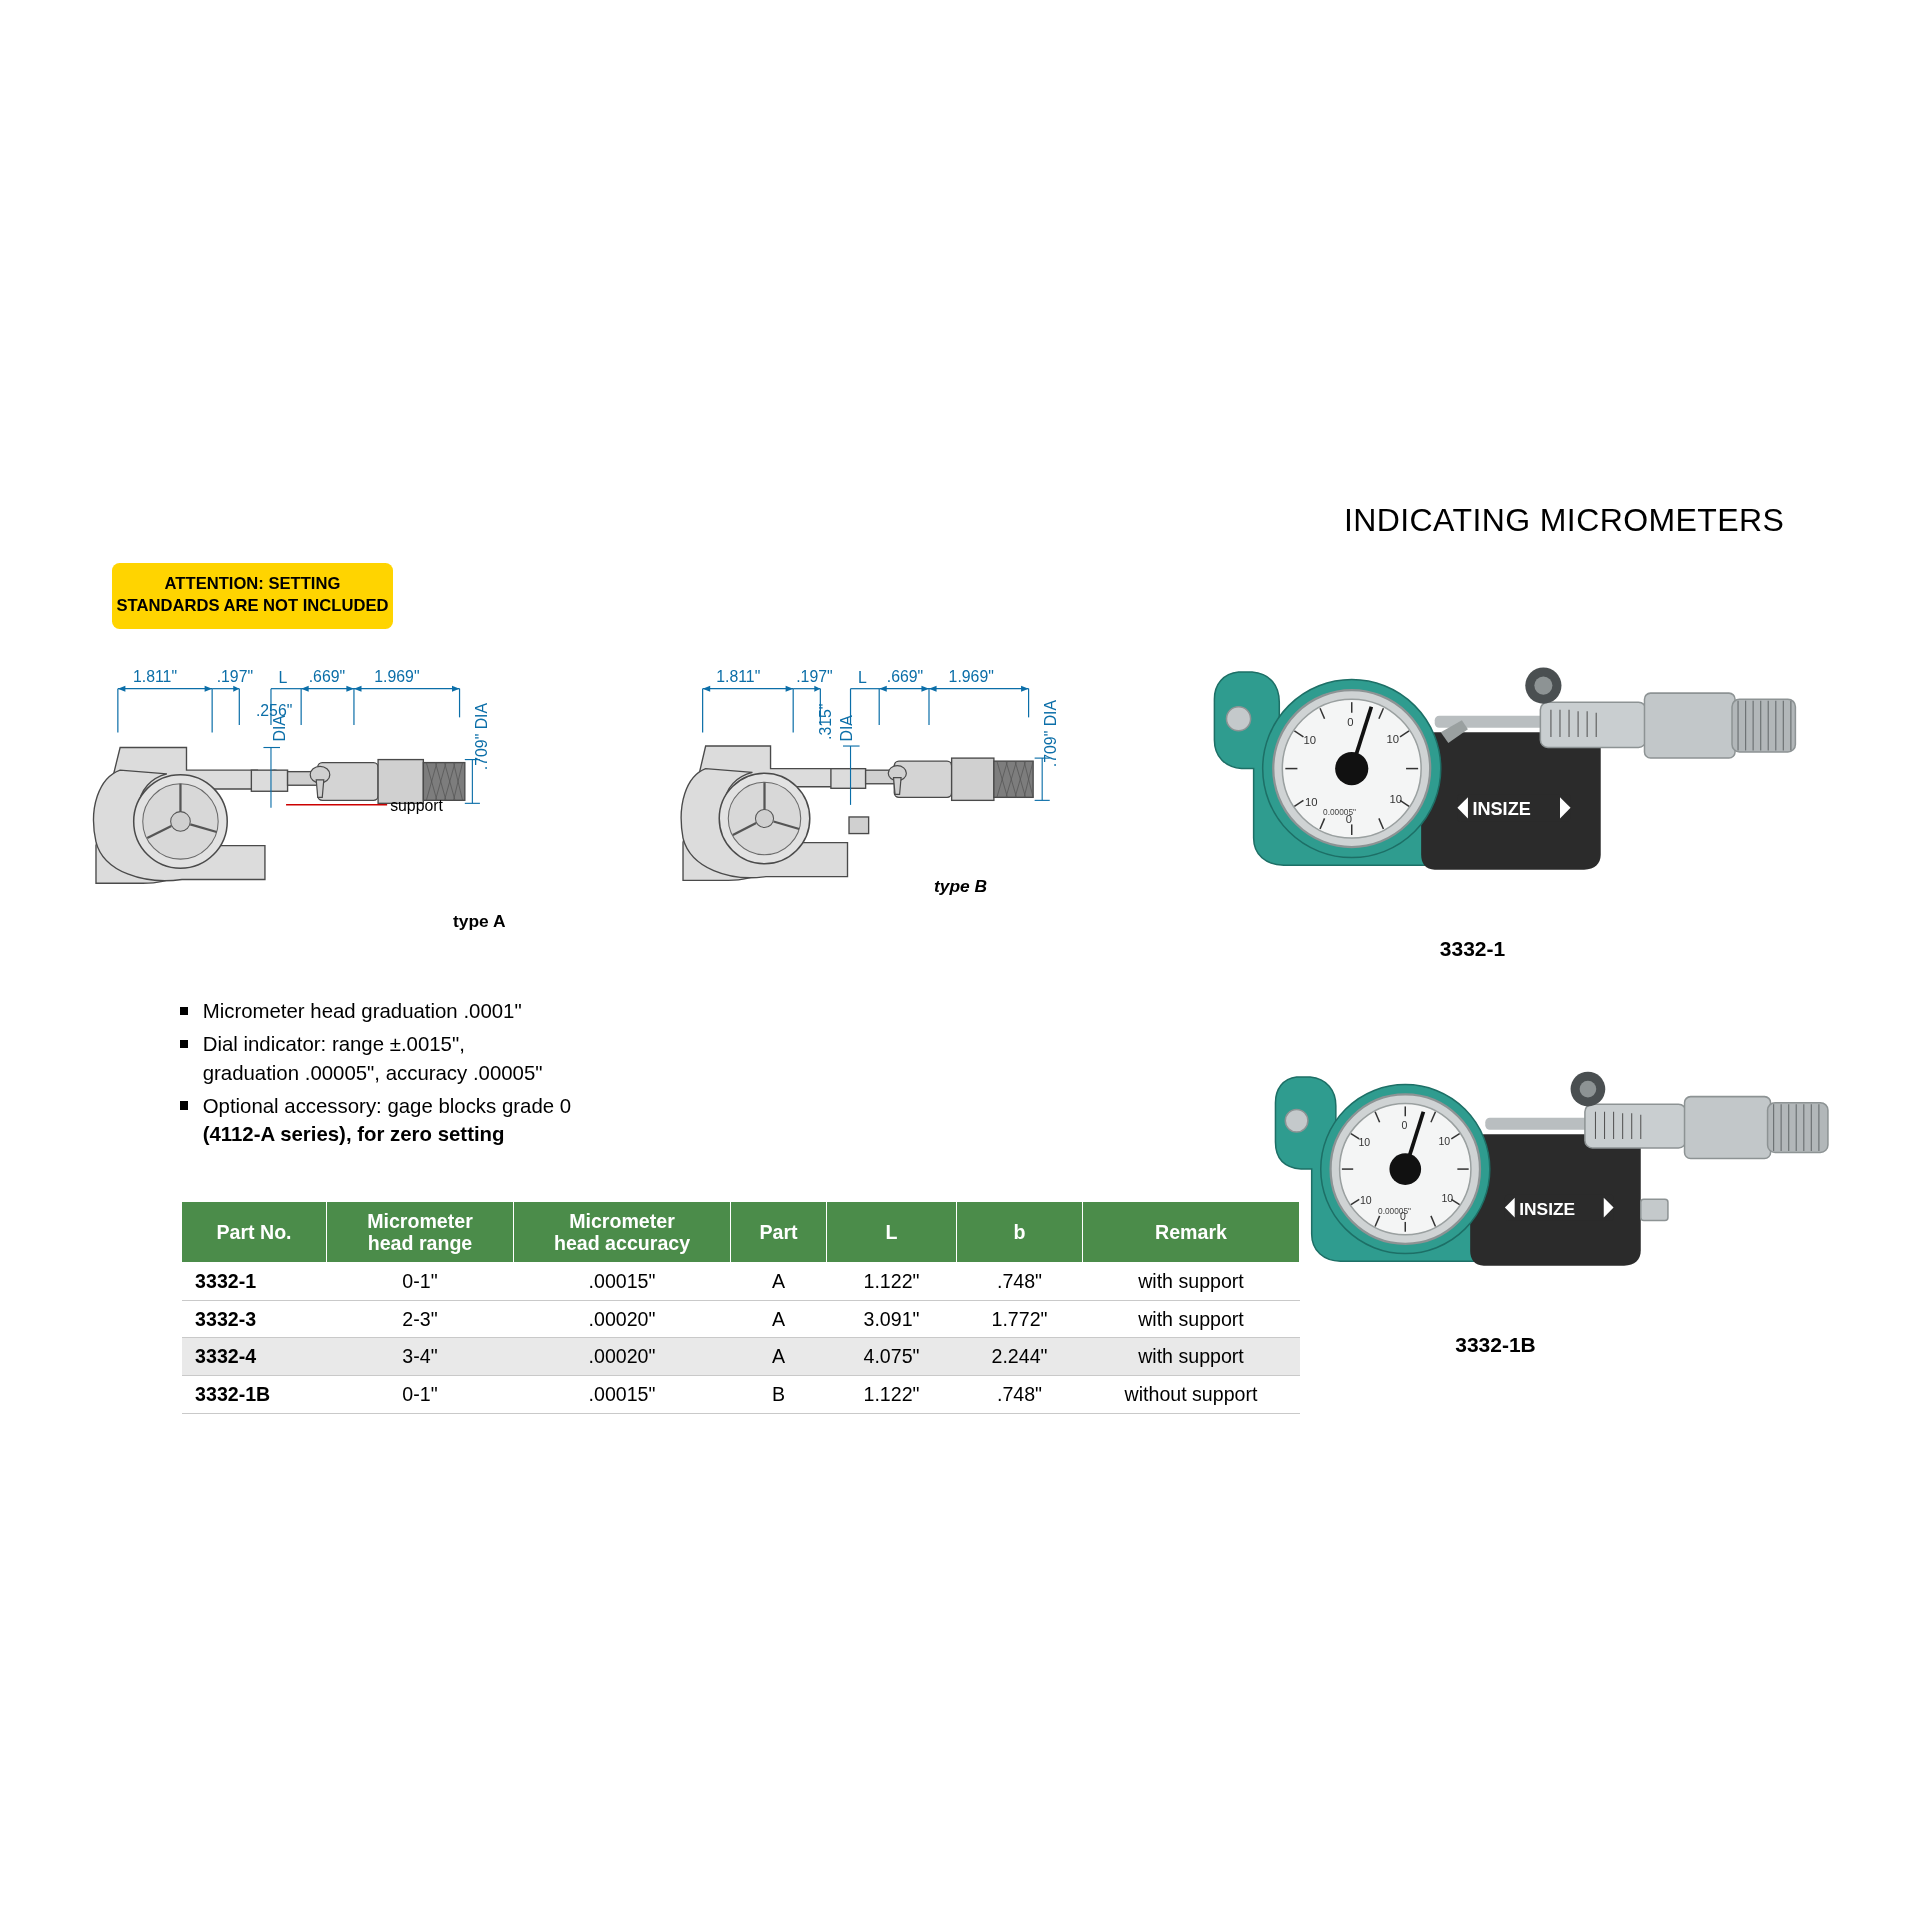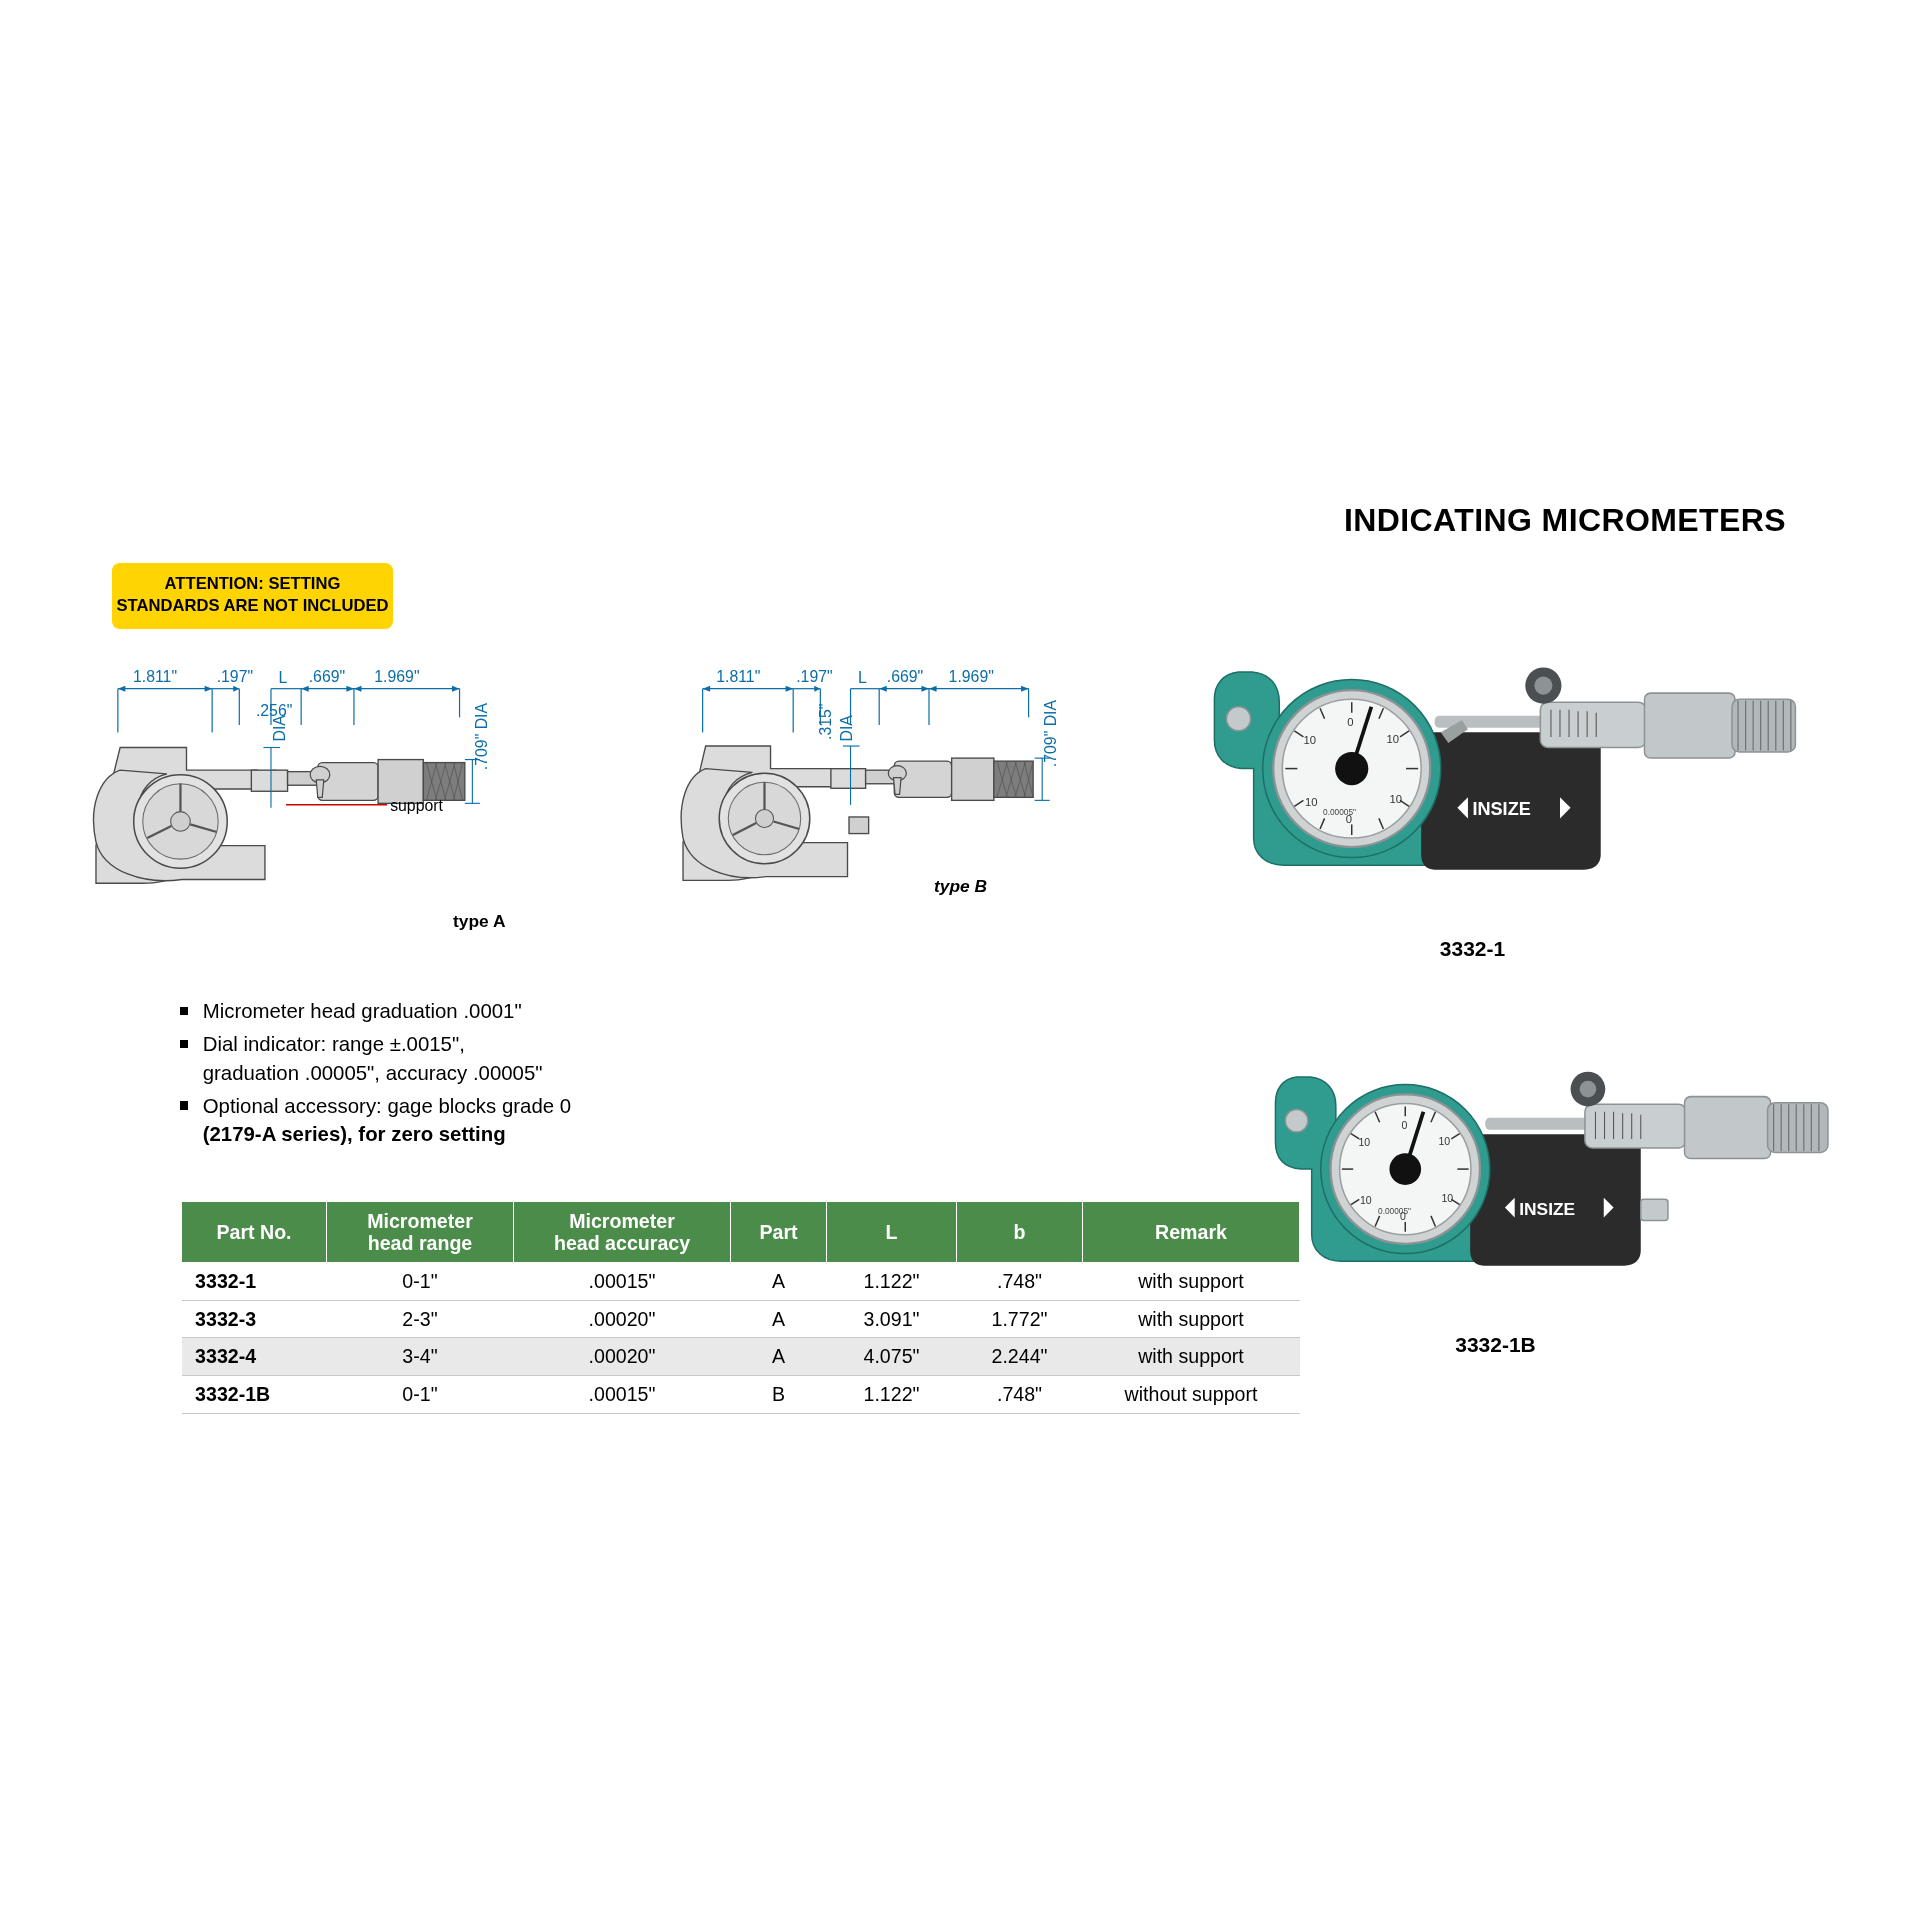--- a/index.html
+++ b/index.html
@@ -15,21 +15,21 @@
     color: #000000;
     overflow: hidden;
   }
 
   
   #page-title {
     position: absolute;
     left: 1344px;
     top: 502px;
     font-size: 32px;
-    font-weight: bold;
+    font-weight: normal;
     letter-spacing: 0.4px;
     white-space: nowrap;
   }
 
   
   #attention-banner {
     position: absolute;
     left: 112px;
     top: 563px;
     width: 281px;
@@ -345,21 +345,21 @@
 <div id="features">
   <div class="feature">
     <span>Micrometer head graduation .0001"</span>
   </div>
   <div class="feature">
     <span>Dial indicator: range ±.0015",</span><br>
     <span>graduation .00005", accuracy .00005"</span>
   </div>
   <div class="feature">
     <span>Optional accessory: gage blocks grade 0</span><br>
-    <span class="bold">(2179-A series), for zero setting</span>
+    <span class="bold">(4112-A series), for zero setting</span>
   </div>
 </div>
 
 <table id="spec-table">
   <thead>
     <tr>
       <th class="col-part">
         <div>Part No.</div>
       </th>
       <th class="col-range">

